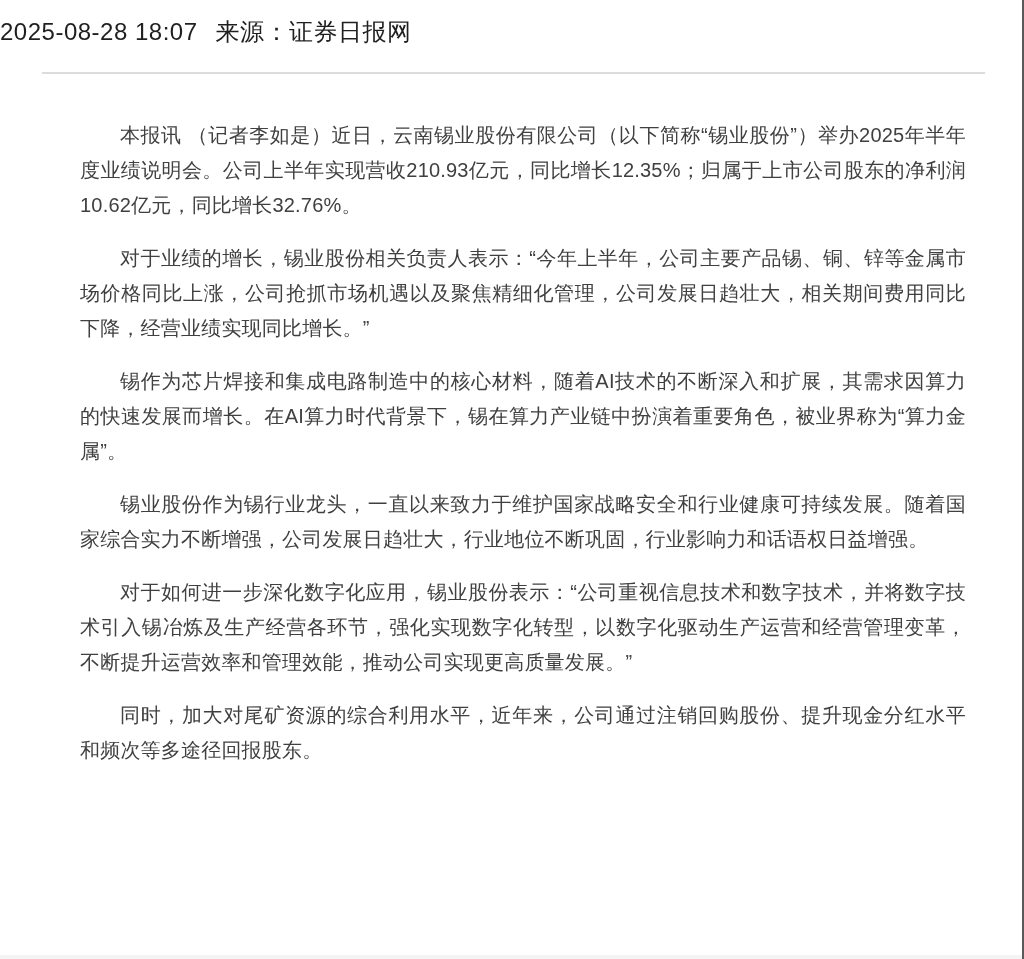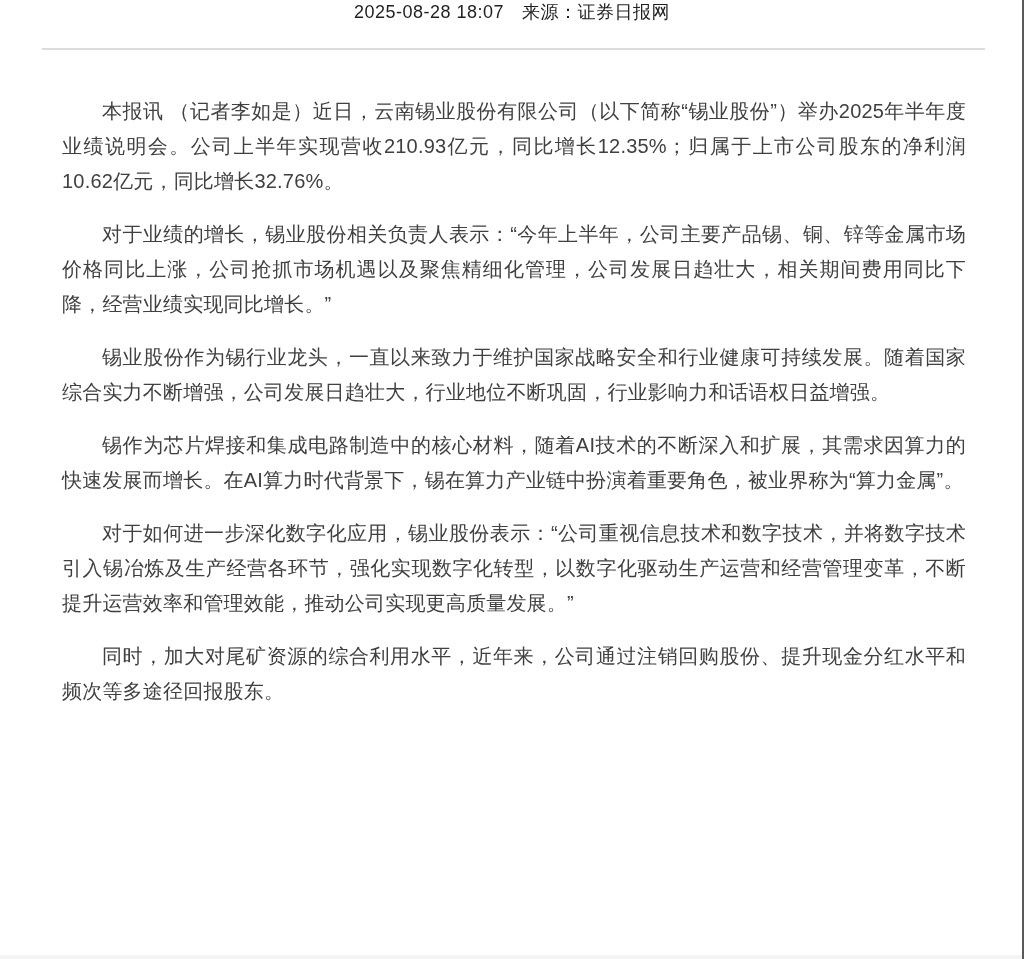--- a/index.html
+++ b/index.html
@@ -17,38 +17,38 @@
   }
   .page-right-border {
     position: absolute;
     top: 0;
     right: 0;
     width: 2px;
     height: 100%;
     background: #5a5a5a;
   }
   .meta-header {
-    text-align: center;
-    font-size: 18px;
+    padding-top: 16px;
+    font-size: 24px;
     font-weight: 500;
     color: #1f1f1f;
     letter-spacing: 0.5px;
     white-space: nowrap;
   }
   .meta-header .source {
     margin-left: 18px;
   }
   .header-divider {
     margin: 24px 39px 0 42px;
     border: none;
     border-top: 2px solid #dcdcdc;
     height: 0;
   }
   .article-body {
-    margin: 0 58px 0 62px;
+    margin: 0 58px 0 80px;
     padding-top: 44px;
   }
   .article-body p {
     margin: 0 0 18px 0;
     text-indent: 2em;
     font-size: 20px;
     line-height: 35px;
     color: #404040;
     text-align: justify;
     letter-spacing: 0.2px;
@@ -69,22 +69,22 @@
 
   <div class="meta-header">
     <span>2025-08-28 18:07</span><span class="source">来源：证券日报网</span>
   </div>
 
   <hr class="header-divider">
 
   <div class="article-body">
     <p>本报讯 （记者李如是）近日，云南锡业股份有限公司（以下简称“锡业股份”）举办2025年半年度业绩说明会。公司上半年实现营收210.93亿元，同比增长12.35%；归属于上市公司股东的净利润10.62亿元，同比增长32.76%。</p>
     <p>对于业绩的增长，锡业股份相关负责人表示：“今年上半年，公司主要产品锡、铜、锌等金属市场价格同比上涨，公司抢抓市场机遇以及聚焦精细化管理，公司发展日趋壮大，相关期间费用同比下降，经营业绩实现同比增长。”</p>
+    <p>锡作为芯片焊接和集成电路制造中的核心材料，随着AI技术的不断深入和扩展，其需求因算力的快速发展而增长。在AI算力时代背景下，锡在算力产业链中扮演着重要角色，被业界称为“算力金属”。</p>
     <p>锡业股份作为锡行业龙头，一直以来致力于维护国家战略安全和行业健康可持续发展。随着国家综合实力不断增强，公司发展日趋壮大，行业地位不断巩固，行业影响力和话语权日益增强。</p>
-    <p>锡作为芯片焊接和集成电路制造中的核心材料，随着AI技术的不断深入和扩展，其需求因算力的快速发展而增长。在AI算力时代背景下，锡在算力产业链中扮演着重要角色，被业界称为“算力金属”。</p>
     <p>对于如何进一步深化数字化应用，锡业股份表示：“公司重视信息技术和数字技术，并将数字技术引入锡冶炼及生产经营各环节，强化实现数字化转型，以数字化驱动生产运营和经营管理变革，不断提升运营效率和管理效能，推动公司实现更高质量发展。”</p>
     <p>同时，加大对尾矿资源的综合利用水平，近年来，公司通过注销回购股份、提升现金分红水平和频次等多途径回报股东。</p>
   </div>
 
   <div class="bottom-edge"></div>
   <div class="page-right-border"></div>
 
 </div>
 
 </body></html>

